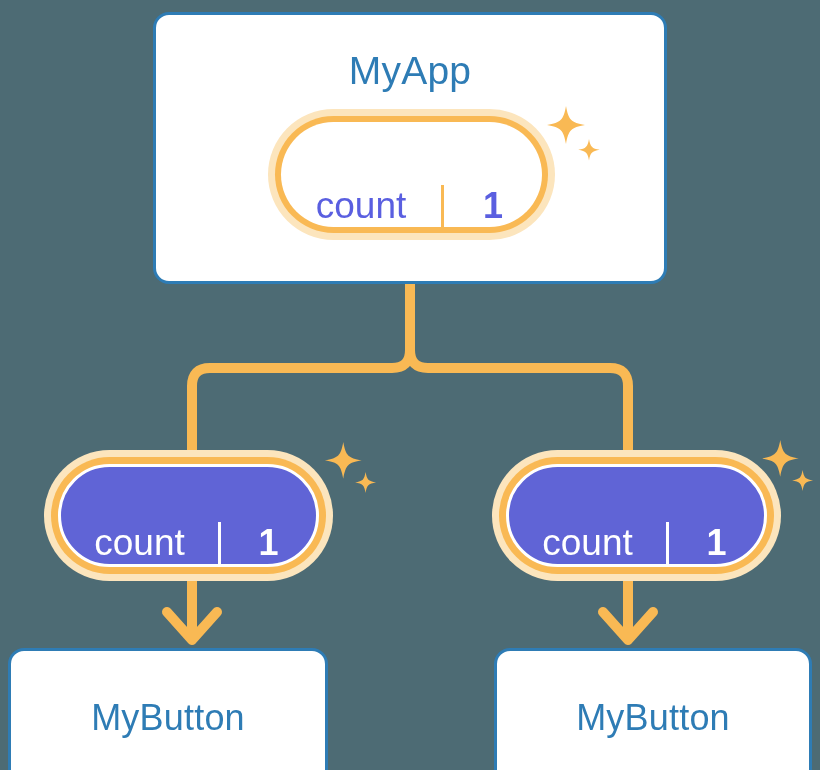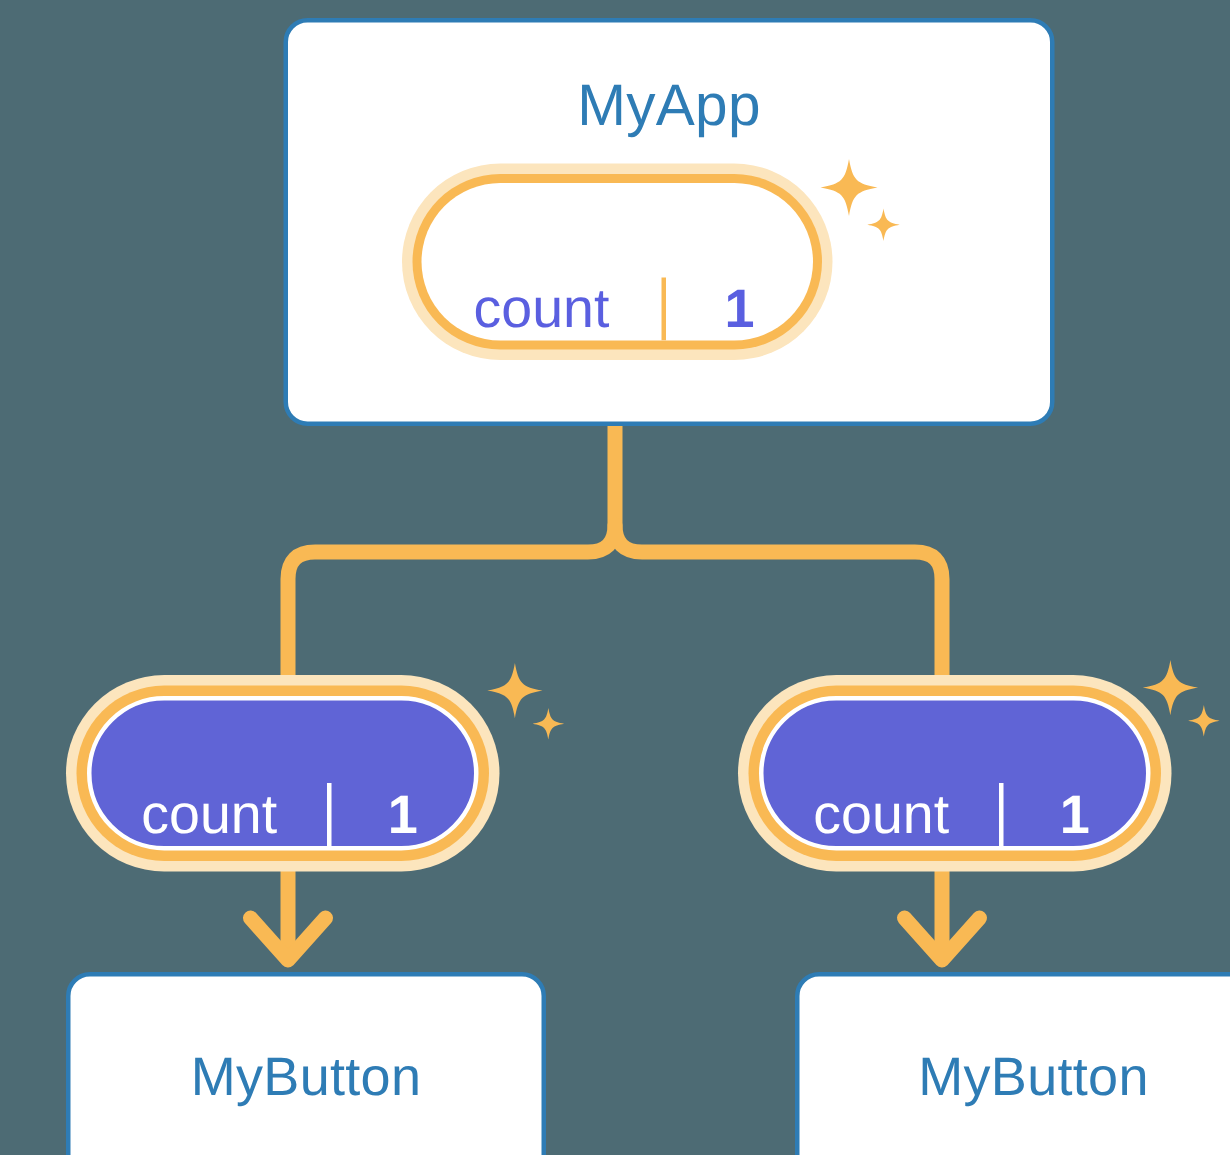--- a/index.html
+++ b/index.html
@@ -29,21 +29,20 @@
     pointer-events: none;
   }
 
   
   .card {
     position: absolute;
     background: #ffffff;
     border: 3px solid #2e7cb5;
     border-radius: 16px;
     box-sizing: border-box;
-    margin-left: 36px;
   }
   .card-app {
     left: 153px;
     top: 12px;
     width: 514px;
     height: 272px;
   }
   .card-btn {
     height: 140px;
     display: flex;

